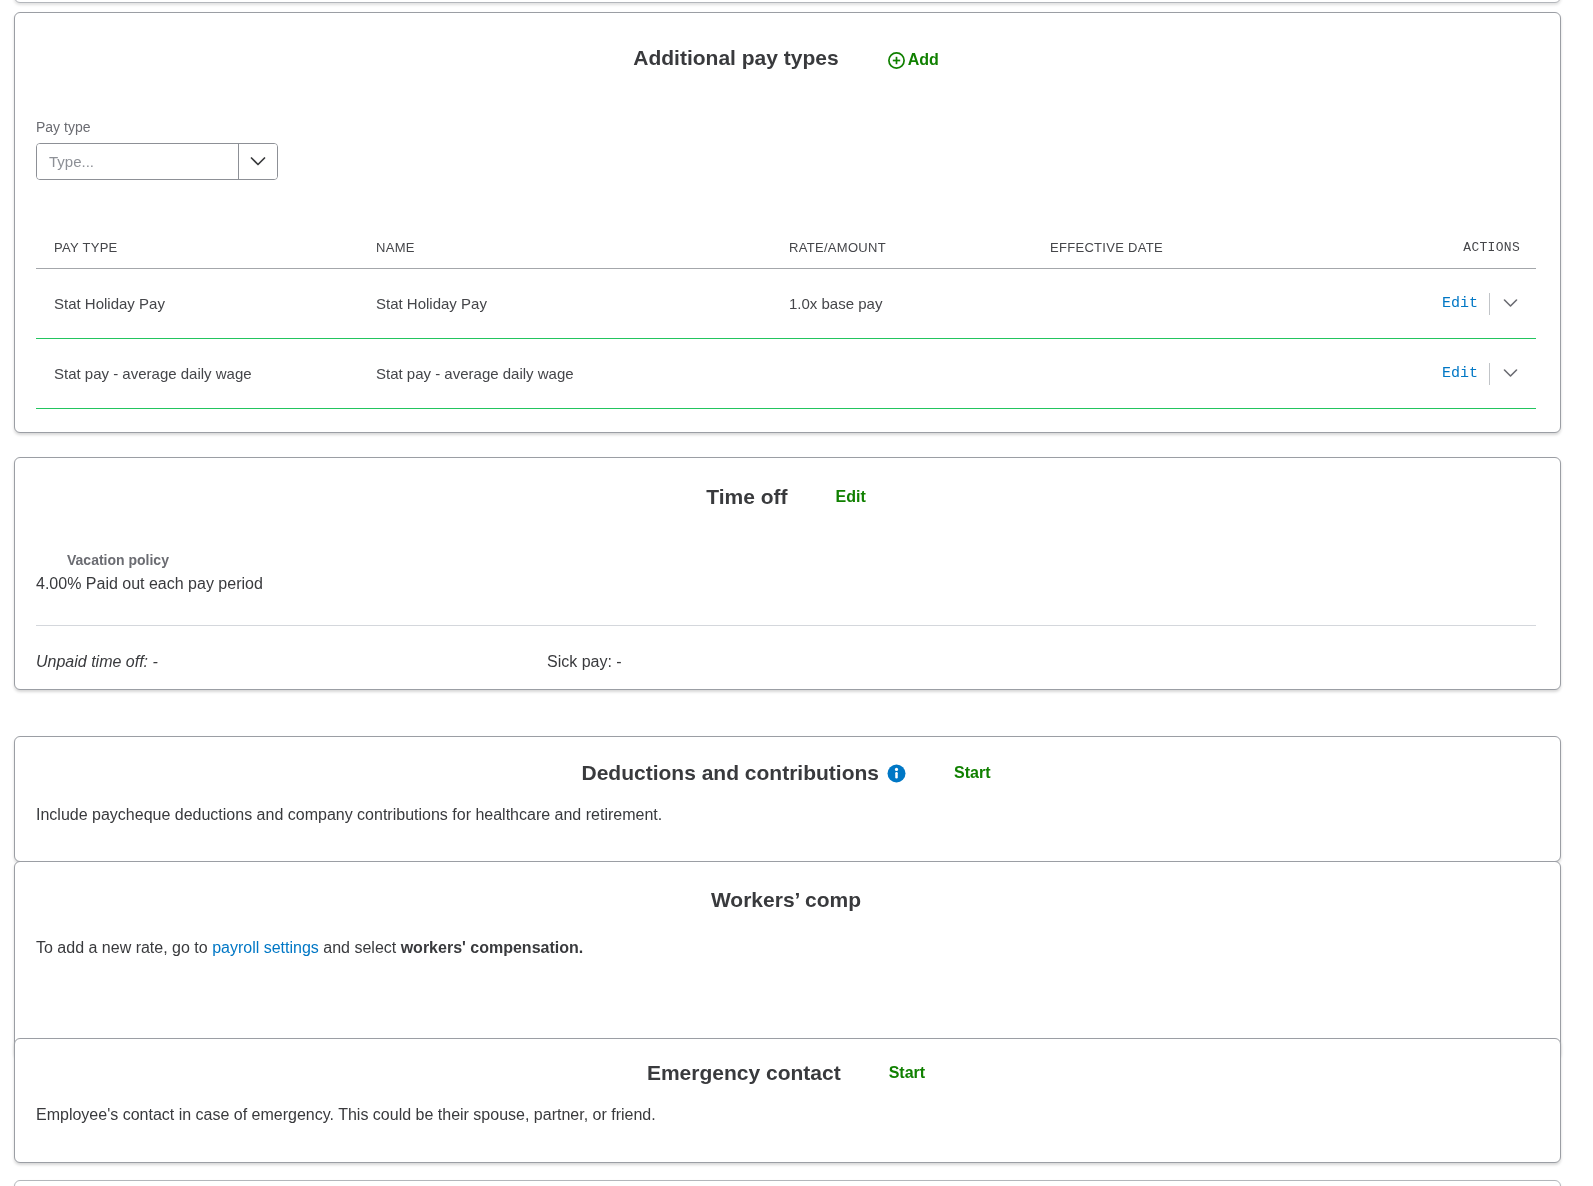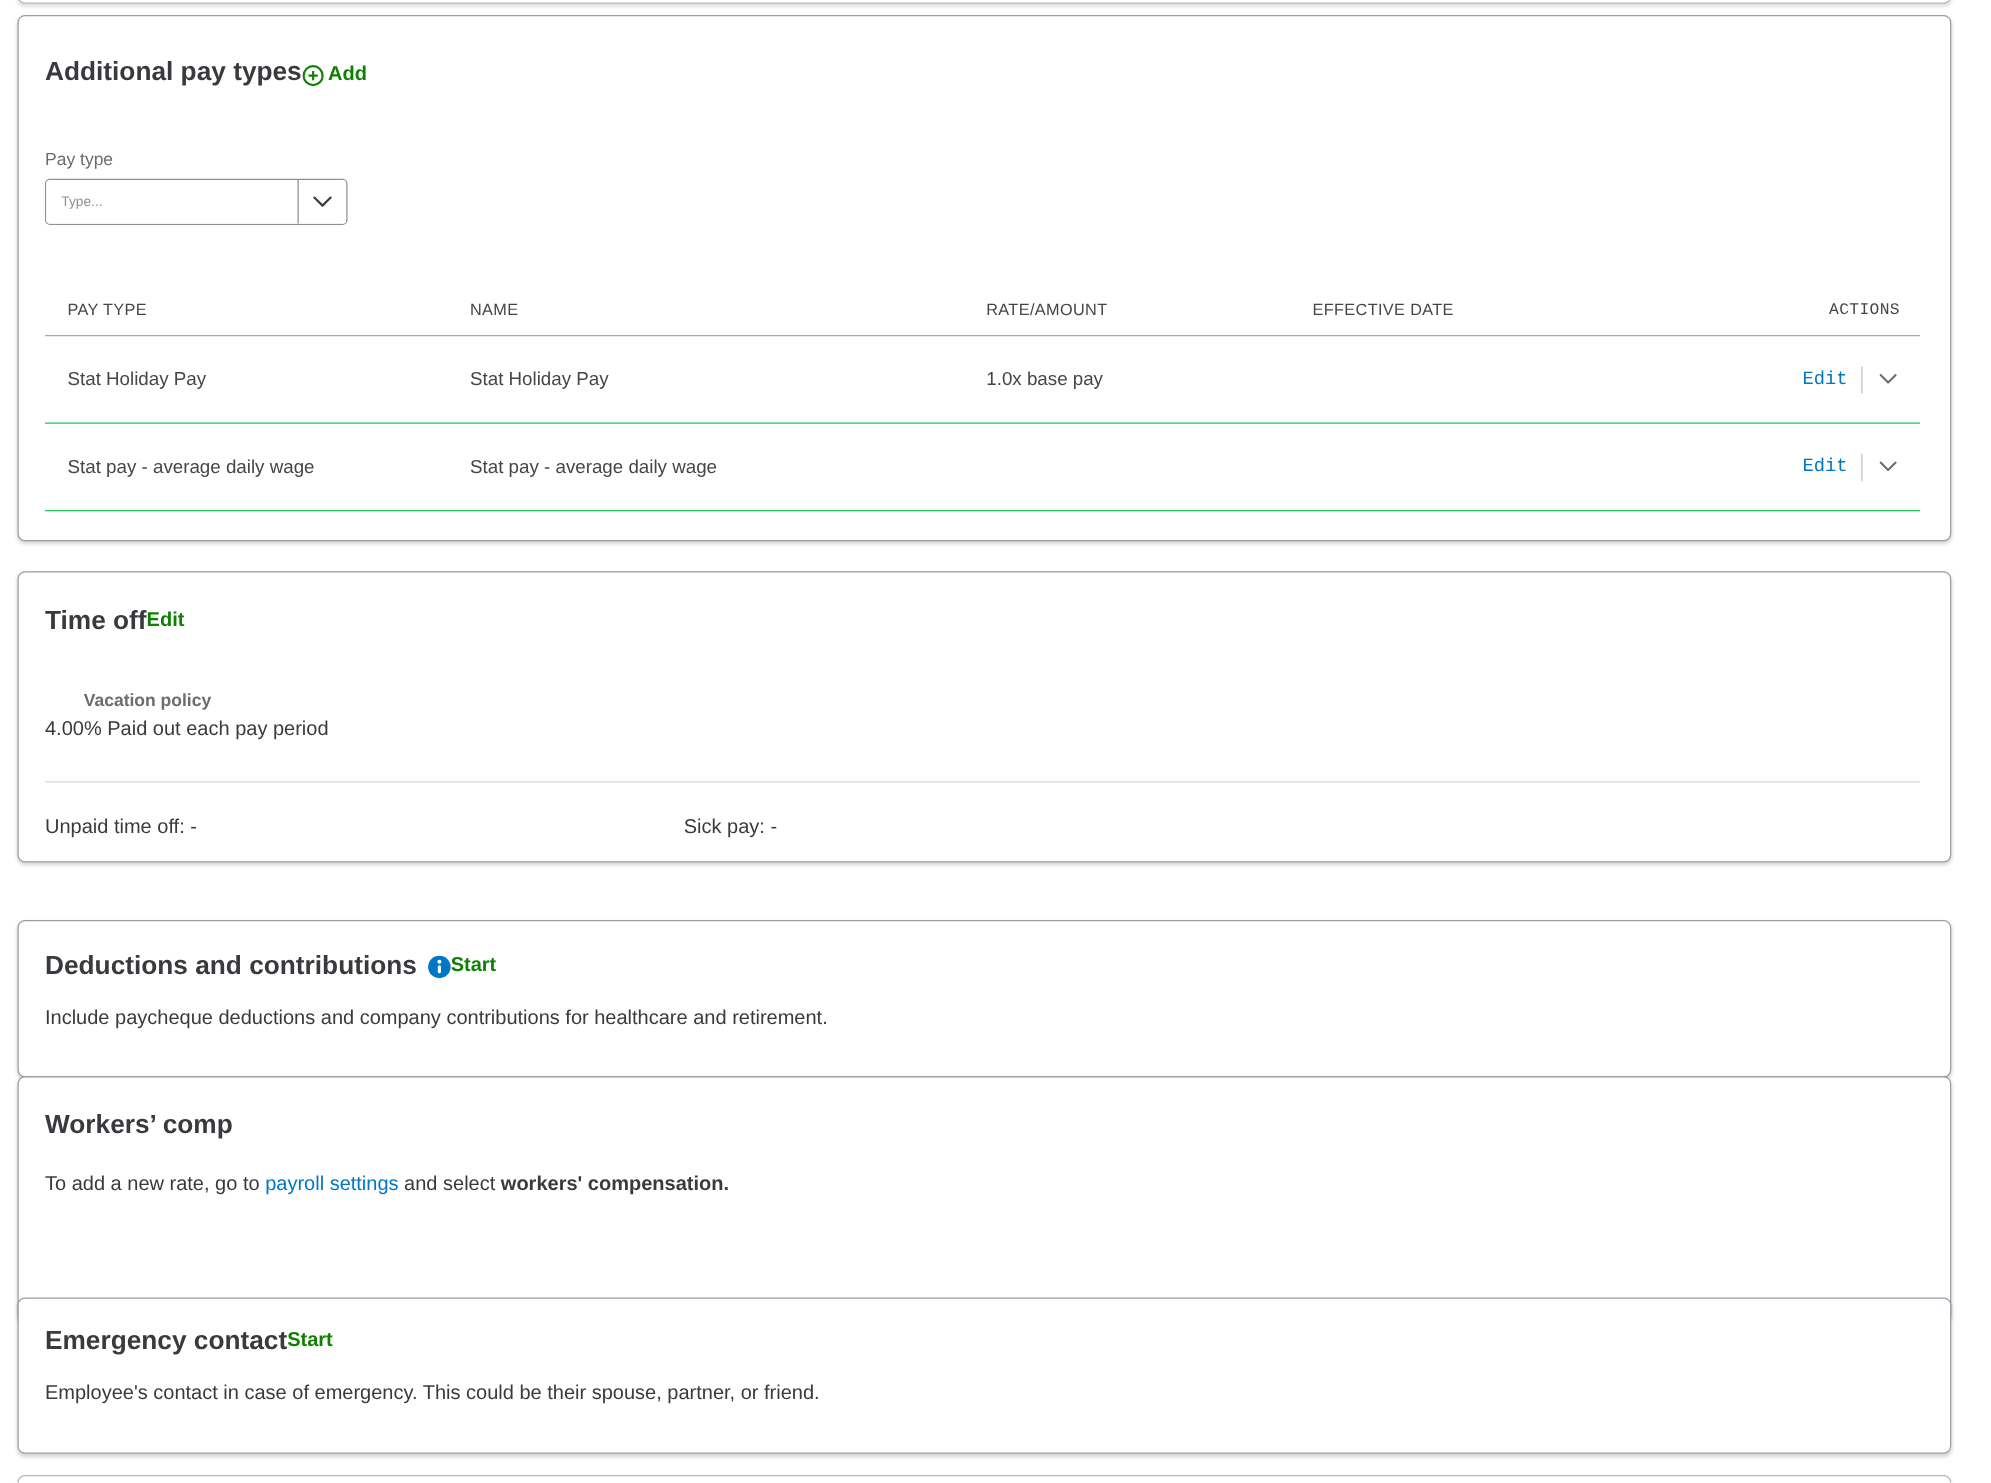--- a/index.html
+++ b/index.html
@@ -35,22 +35,23 @@
   #next-card-edge { top: 1180px; height: 60px; }
 
   #card-pay-types { top: 12px; height: 421px; }
   #card-time-off { top: 457px; height: 233px; }
   #card-deductions { top: 736px; height: 126px; }
   #card-workers-comp { top: 861px; height: 197px; }
   #card-emergency { top: 1038px; height: 125px; }
 
   .card-head {
     display: flex;
-    justify-content: flex-start;
+    justify-content: center;
     align-items: flex-start;
+    gap: 48px;
   }
   .card-title {
     font-size: 21px;
     font-weight: bold;
     color: #393a3d;
     line-height: 1.1;
     margin: 0;
     display: flex;
     align-items: center;
     gap: 8px;
@@ -77,21 +78,21 @@
     border-radius: 4px;
     background: #fff;
     display: flex;
     align-items: stretch;
     overflow: hidden;
   }
   .combo input {
     flex: 1;
     border: none; outline: none;
     padding: 0 12px;
-    font-size: 11px;
+    font-size: 15px;
     font-family: "Liberation Sans", sans-serif;
     color: #14532d;
     min-width: 0;
   }
   .combo input::placeholder { color: #8d9096; }
   .combo-btn {
     width: 39px;
     border: none;
     border-left: 1px solid #8d9096;
     background: #fff;
@@ -131,21 +132,21 @@
     background: #c1c4c8;
     margin: 0 11px;
   }
   .chev-btn { background: none; border: none; padding: 2px; cursor: pointer; display: flex; align-items: center; }
 
   
   .sub-label { font-size: 14px; font-weight: bold; color: #6b6c72; margin-top: 44px; margin-left: 31px; }
   .sub-value { font-size: 16px; color: #393a3d; margin-top: 7px; }
   .hdivider { border: none; border-top: 1px solid #d4d7dc; margin: 32px 0 0 0; }
   .timeoff-row { display: flex; margin-top: 27px; font-size: 16px; }
-  .timeoff-col1 { width: 511px; }
+  .timeoff-col1 { width: 511px; font-style: italic; }
 
   .body-text { font-size: 16px; color: #393a3d; margin-top: 20px; line-height: 1.35; }
   #card-deductions .card-head { padding-top: 24px; }
   #card-pay-types .card-head { padding-top: 33px; }
   #card-time-off .card-head { padding-top: 27px; }
   #card-workers-comp .card-head { padding-top: 26px; }
   #card-workers-comp .body-text { margin-top: 26px; }
   #card-emergency .card-head { padding-top: 22px; }
   .pay-type-group { margin-top: 49px; }
   .bold { font-weight: bold; }

